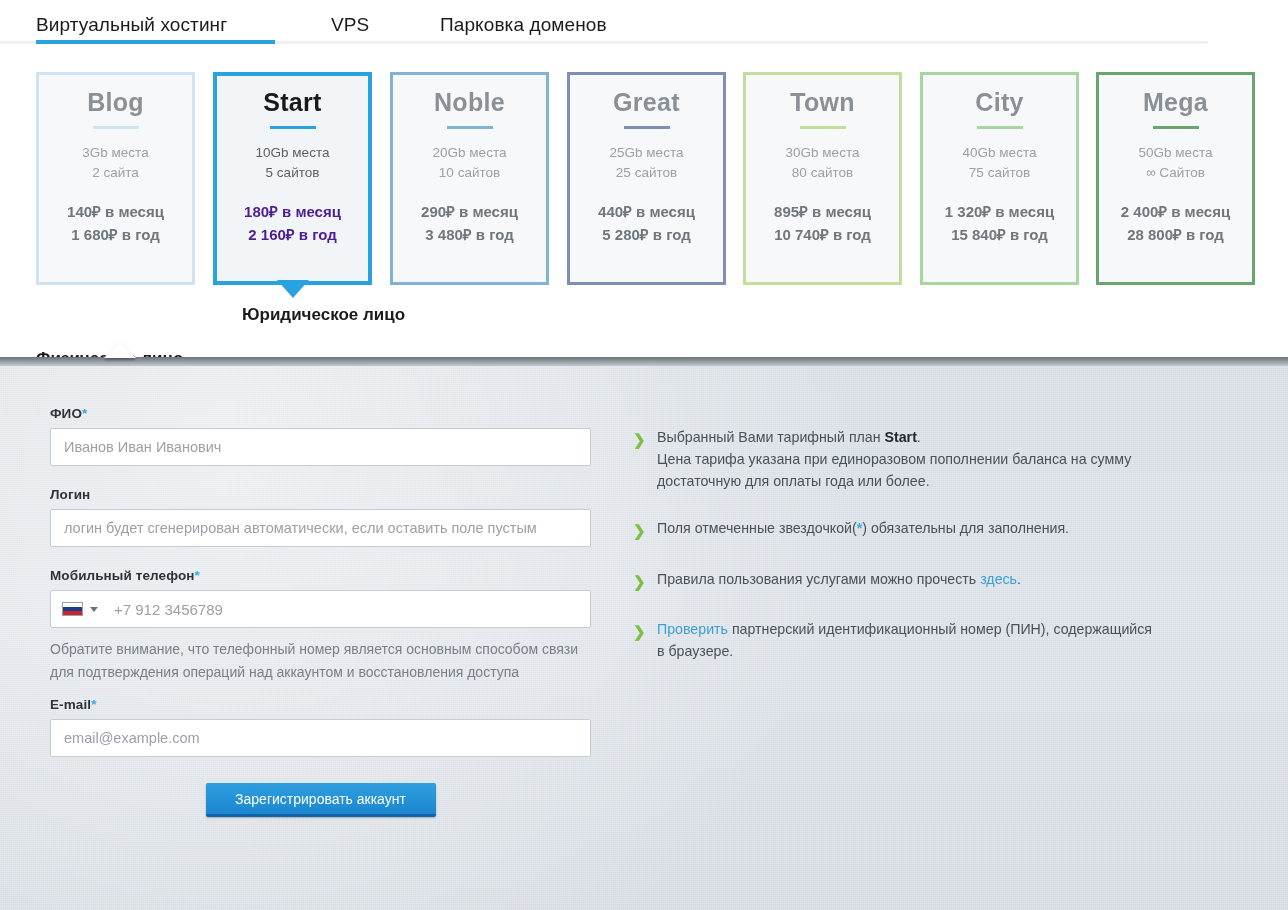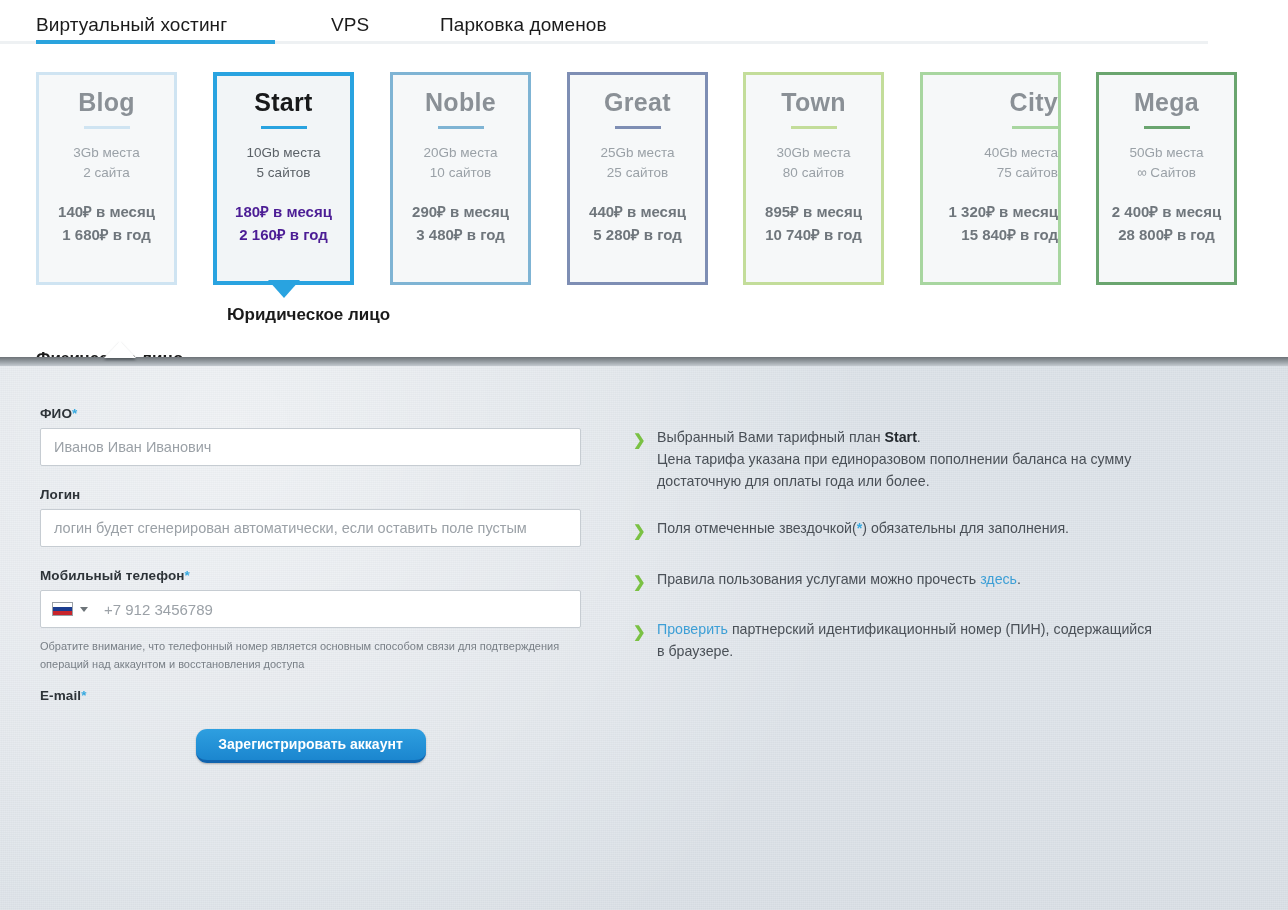--- a/index.html
+++ b/index.html
@@ -37,21 +37,21 @@
     background:#eef1f3;
   }
   .svc-underline-active{
     position:absolute; left:36px; top:40px; width:239px; height:4px;
     background:#2aa3dd;
   }
 
   
   .cards{ position:absolute; left:0; top:72px; width:1288px; height:215px; }
   .card{
-    position:absolute; top:0; width:141px; height:213px;
+    position:absolute; top:0; width:159px; height:213px;
     background:#f6f8f9;
     border:3px solid #cfe4f2;
     display:flex; flex-direction:column; align-items:center;
     cursor:pointer;
     padding-top:14px;
   }
   .card .cname{
     font-size:25px; font-weight:bold; color:#8a9096; line-height:1.1;
     letter-spacing:.3px;
   }
@@ -83,21 +83,21 @@
   }
   .card.selected .pointer{ display:block; }
 
   
   .person-tabs{ position:absolute; left:0; top:305px; width:1288px; height:50px; }
   .ptab{
     position:absolute; top:0; font-size:17px; font-weight:bold;
     color:#1b1b1b; cursor:pointer; white-space:nowrap;
   }
   .ptab.p0{ left:36px;margin-top:44px; }
-  .ptab.p1{ left:227px; }
+  .ptab.p1{ left:242px; }
 
   
   .band{
     position:absolute; left:0; top:357px; width:1288px; height:9px;
     background:linear-gradient(to bottom,#6e7378 0%, #8d9499 40%, #c3c9cf 100%);
   }
   .band-notch{
     position:absolute; left:104px; top:341px;
     width:0;height:0;
     border-left:16px solid transparent;
@@ -114,21 +114,21 @@
       linear-gradient(to bottom,#dbe1e7 0%, #dfe4ea 45%, #d9dfe5 100%);
   }
   .noise{
     position:absolute; inset:0; opacity:.5; pointer-events:none;
     background-image:
       repeating-linear-gradient(0deg, rgba(255,255,255,.12) 0 1px, rgba(0,0,0,.02) 1px 2px),
       repeating-linear-gradient(90deg, rgba(255,255,255,.10) 0 1px, rgba(0,0,0,.018) 1px 2px);
   }
 
   
-  .form{ position:absolute; left:40px; top:40px; width:545px; }
+  .form{ position:absolute; left:50px; top:40px; width:545px; }
   .flabel{
     font-size:13.5px; font-weight:bold; color:#2d3338;
     margin-bottom:7px; letter-spacing:.1px;
   }
   .req{ color:#37a9e0; font-weight:bold; }
   .finput{
     width:541px; height:38px; background:#ffffff;
     border:1px solid #c6ccd2; border-radius:2px;
     font-size:14.5px; color:#3b4146;
     padding:0 13px; outline:none;
@@ -156,41 +156,41 @@
     border-top:5px solid #6d7479;
   }
   .phone-input{
     flex:1; border:none; outline:none; background:transparent;
     font-size:15px; color:#3b4146; padding-left:12px;
     font-family:"Liberation Sans", sans-serif;
   }
   .phone-input::placeholder{ color:#9ba1a7; }
 
   .hint{
-    font-size:11px; color:#787f86; line-height:1.62;
+    font-size:14px; color:#787f86; line-height:1.62;
     margin-top:10px; width:540px;
   }
 
   .agree{
     margin-top:17px; display:flex; align-items:flex-start;
     font-size:13.5px; color:#3b4146; line-height:1.62; width:520px;
   }
   .cbox{
     width:13px;height:13px;background:#454f59;border:1px solid #39424b;
     border-radius:2px; margin:4px 9px 0 0; flex:none; cursor:pointer;
   }
   a.lk{ color:#3d9fd6; text-decoration:none; cursor:pointer; }
 
   .submit-wrap{ margin-top:26px; width:541px; display:flex; justify-content:center; }
   .submit{
     width:230px; height:34px;
     background:linear-gradient(to bottom,#2e9fe0 0%, #1b86cf 100%);
     border:none; border-bottom:3px solid #1163ad;
-    border-radius:11px;
-    color:#ffffff; font-size:14px; font-weight:bold;
+    border-radius:2px;
+    color:#ffffff; font-size:14px; font-weight:normal;
     cursor:pointer; font-family:"Liberation Sans", sans-serif;
     box-shadow:0 1px 2px rgba(0,0,0,.25);
   }
 
   
   .info{ position:absolute; left:633px; top:60px; width:520px; }
   .ibullet{ display:flex; margin-bottom:25px; }
   .chev{
     flex:none; width:13px; margin-right:11px; padding-top:2px;
     color:#7ac143; font-size:15px; font-weight:bold; line-height:1.55;
@@ -252,21 +252,21 @@
 
     <div class="card" style="left:743px;border-color:#c3dd9a;">
       <div class="cname">Town</div>
       <div class="crule" style="background:#c3dd9a;"></div>
       <div class="cspec">30Gb места</div>
       <div class="cspec">80 сайтов</div>
       <div class="cprice">895₽ в месяц</div>
       <div class="cprice" style="margin-top:0">10 740₽ в год</div>
     </div>
 
-    <div class="card" style="left:920px;border-color:#a8d6a0;align-items:flex-end;">
+    <div class="card" style="left:920px;border-color:#a8d6a0;">
       <div class="cname">City</div>
       <div class="crule" style="background:#a8d6a0;"></div>
       <div class="cspec">40Gb места</div>
       <div class="cspec">75 сайтов</div>
       <div class="cprice">1 320₽ в месяц</div>
       <div class="cprice" style="margin-top:0">15 840₽ в год</div>
     </div>
 
     <div class="card" style="left:1096px;border-color:#6aa56f;">
       <div class="cname">Mega</div>
@@ -320,20 +320,21 @@
       </div>
       <input class="phone-input" type="text" placeholder="+7 912 3456789" style="">
     </div>
     <div class="hint">Обратите внимание, что телефонный номер является основным способом связи для подтверждения операций над аккаунтом и восстановления доступа</div>
 
     <div style="height:14px"></div>
 
     <div class="flabel">
       <span>E-mail</span><span class="req">*</span>
     </div>
+    <input class="finput" type="text" placeholder="email@example.com" style="">
 
 
     <div class="submit-wrap">
       <button class="submit">Зарегистрировать аккаунт</button>
     </div>
 
   </div>
 
   <div class="info">
 

